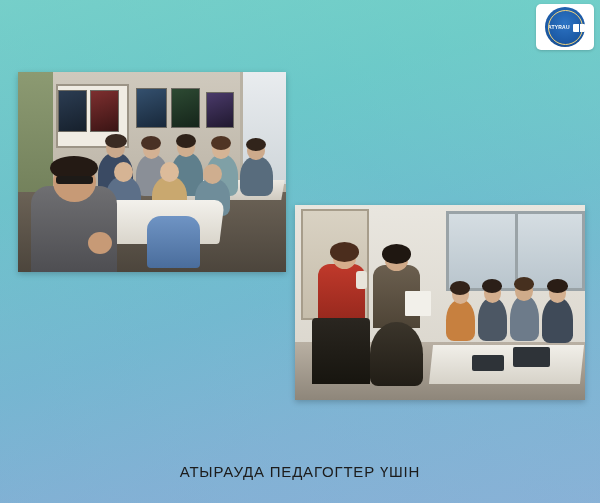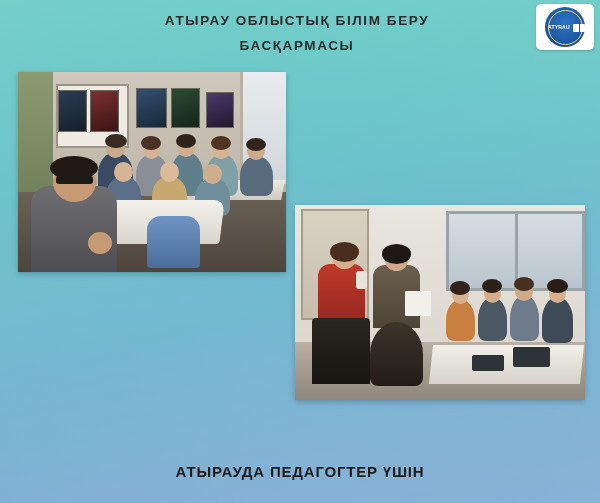--- a/index.html
+++ b/index.html
@@ -233,36 +233,32 @@
 
   .caption {
     position: absolute;
     left: 60px;
     right: 60px;
     bottom: 18px;
     text-align: center;
     z-index: 5;
     color: #1c1c1c;
     font-size: 15px;
-    font-weight: 700;
+    font-weight: 400;
     letter-spacing: 0.8px;
     line-height: 26px;
     text-transform: uppercase;
   }
   .caption-line { display: block; }
 </style>
 </head>
 <body>
 
 <div class="poster">
 
-  <div class="header-title">
-    <div>АТЫРАУ ОБЛЫСТЫҚ БІЛІМ БЕРУ</div>
-    <div>БАСҚАРМАСЫ</div>
-  </div>
 
   <div class="logo">
     <div class="logo-emblem">
       <div class="ring"></div>
       <div class="inner">ATYRAU</div>
       <div class="book"></div>
     </div>
   </div>
 
   <div class="photo photo-1">

